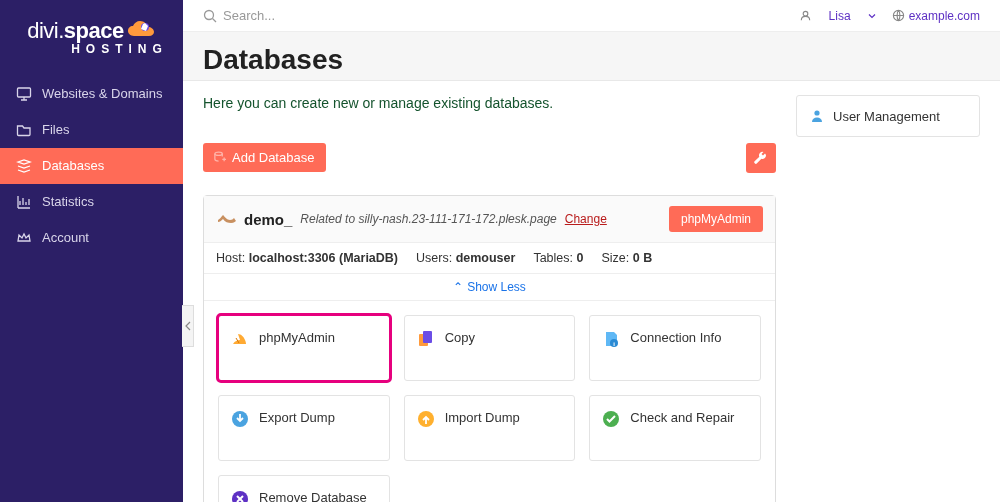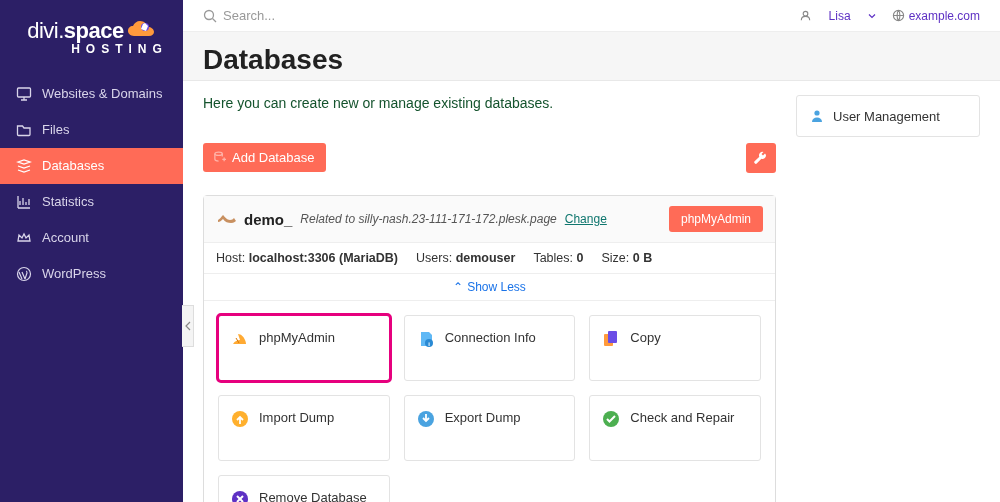--- a/index.html
+++ b/index.html
@@ -32,21 +32,21 @@
 .intro { font-size: 14px; color: #14532d; margin-bottom: 32px; }
 .action-row { display: flex; align-items: flex-start; gap: 10px; margin-bottom: 22px; }
 .btn-add { background: #ff6b57; color: #fff; border: none; padding: 7px 12px 7px 10px; border-radius: 3px; font-size: 13px; cursor: pointer; display: inline-flex; align-items: center; gap: 6px; }
 .spacer { flex: 1; }
 .btn-tools { width: 30px; height: 30px; background: #ff6b57; border-radius: 3px; display: flex; align-items: center; justify-content: center; cursor: pointer; color: #fff; }
 .db-card { border: 1px solid #ddd; border-radius: 4px; background: #fff; }
 .db-head { display: flex; align-items: center; padding: 10px 12px; border-bottom: 1px solid #eee; gap: 8px; background: #fafafa; }
 .db-icon { width: 20px; height: 14px; }
 .db-name { font-weight: 700; font-size: 15px; color: #222; }
 .db-related { font-size: 12px; color: #555; font-style: italic; }
-.db-change { color: #0f766e; text-decoration: underline; font-size: 12px; cursor: pointer; }
+.db-change { color: #b91c1c; text-decoration: underline; font-size: 12px; cursor: pointer; }
 .db-head .spacer { flex: 1; }
 .btn-pma { background: #ff6b57; color: #fff; border: none; padding: 6px 12px; border-radius: 3px; font-size: 12px; cursor: pointer; }
 .db-meta { padding: 8px 12px; font-size: 12.5px; color: #333; border-bottom: 1px solid #eee; display: flex; gap: 18px; }
 .db-meta b { font-weight: 700; }
 .showless { text-align: center; padding: 6px 0; color: #1a73e8; font-size: 12px; cursor: pointer; border-bottom: 1px solid #eee; }
 .showless .chev { margin-right: 4px; }
 .tiles { padding: 14px; display: grid; grid-template-columns: repeat(3, 1fr); gap: 14px; }
 .tile { border: 1px solid #e3e3e3; border-radius: 3px; padding: 14px 12px; height: 66px; display: flex; align-items: flex-start; gap: 10px; cursor: pointer; background: #fff; font-size: 13px; }
 .tile.highlight { outline: 3px solid #e6007e; outline-offset: -1px; }
 .tile .ticon { width: 18px; height: 18px; flex-shrink: 0; }
@@ -111,29 +111,20 @@
         <span>Statistics</span>
       </li>
       <li class="nav-item">
         <span class="icon">
             <svg width="16" height="16" viewBox="0 0 16 16" fill="none" stroke="currentColor" stroke-width="1.3">
               <path d="M2 11l1-6 3 3 2-4 2 4 3-3 1 6H2z"></path>
             </svg>
           </span>
         <span>Account</span>
       </li>
-      <li class="nav-item">
-        <span class="icon">
-            <svg width="16" height="16" viewBox="0 0 16 16" fill="none" stroke="currentColor" stroke-width="1.2">
-              <circle cx="8" cy="8" r="6.5"></circle>
-              <path d="M3 6l3 7M6 6l3 7M10 5c1 0 1 1 1 2l-2 6"></path>
-            </svg>
-          </span>
-        <span>WordPress</span>
-      </li>
     </ul>
   </aside>
 
   <main class="main">
     <div class="collapse-tab">
       <svg width="6" height="10" viewBox="0 0 6 10">
           <path d="M5 1L1 5l4 4" fill="none" stroke="currentColor" stroke-width="1.2"></path>
         </svg>
     </div>
 
@@ -223,53 +214,53 @@
                   <svg width="18" height="18" viewBox="0 0 18 18">
                     <path d="M2 14c2-3 4-4 7-4l-2-6c3 0 6 3 7 6 1 2 1 4 1 4H2z" fill="#ffaa33"></path>
                     <path d="M5 8l3 5" stroke="#d97706" stroke-width="1"></path>
                   </svg>
                 </span>
               <span>phpMyAdmin</span>
             </div>
             <div class="tile">
               <span class="ticon">
                   <svg width="18" height="18" viewBox="0 0 18 18">
+                    <rect x="2" y="4" width="9" height="12" rx="1" fill="#ff9a3c"></rect>
+                    <rect x="6" y="1" width="9" height="12" rx="1" fill="#6b4de6"></rect>
+                  </svg>
+                </span>
+              <span>Copy</span>
+            </div>
+            <div class="tile">
+              <span class="ticon">
+                  <svg width="18" height="18" viewBox="0 0 18 18">
                     <path d="M4 2h8l3 3v11H4V2z" fill="#5fb8f5"></path>
                     <circle cx="12" cy="13" r="4" fill="#2a8ad4"></circle>
                     <text x="12" y="16" text-anchor="middle" fill="#fff" font-size="6" font-weight="bold">i</text>
                   </svg>
                 </span>
               <span>Connection Info</span>
             </div>
             <div class="tile">
               <span class="ticon">
                   <svg width="18" height="18" viewBox="0 0 18 18">
-                    <rect x="2" y="4" width="9" height="12" rx="1" fill="#ff9a3c"></rect>
-                    <rect x="6" y="1" width="9" height="12" rx="1" fill="#6b4de6"></rect>
-                  </svg>
-                </span>
-              <span>Copy</span>
+                    <circle cx="9" cy="9" r="8" fill="#4aa3e0"></circle>
+                    <path d="M9 4v7M6 8l3 3 3-3" fill="none" stroke="#fff" stroke-width="1.8"></path>
+                  </svg>
+                </span>
+              <span>Export Dump</span>
             </div>
             <div class="tile">
               <span class="ticon">
                   <svg width="18" height="18" viewBox="0 0 18 18">
                     <circle cx="9" cy="9" r="8" fill="#ffb02e"></circle>
                     <path d="M9 14V7M6 10l3-3 3 3" fill="none" stroke="#fff" stroke-width="1.8"></path>
                   </svg>
                 </span>
               <span>Import Dump</span>
-            </div>
-            <div class="tile">
-              <span class="ticon">
-                  <svg width="18" height="18" viewBox="0 0 18 18">
-                    <circle cx="9" cy="9" r="8" fill="#4aa3e0"></circle>
-                    <path d="M9 4v7M6 8l3 3 3-3" fill="none" stroke="#fff" stroke-width="1.8"></path>
-                  </svg>
-                </span>
-              <span>Export Dump</span>
             </div>
             <div class="tile">
               <span class="ticon">
                   <svg width="18" height="18" viewBox="0 0 18 18">
                     <circle cx="9" cy="9" r="8" fill="#4caf50"></circle>
                     <path d="M5 9l2.5 2.5L13 6" fill="none" stroke="#fff" stroke-width="2"></path>
                   </svg>
                 </span>
               <span>Check and Repair</span>
             </div>

